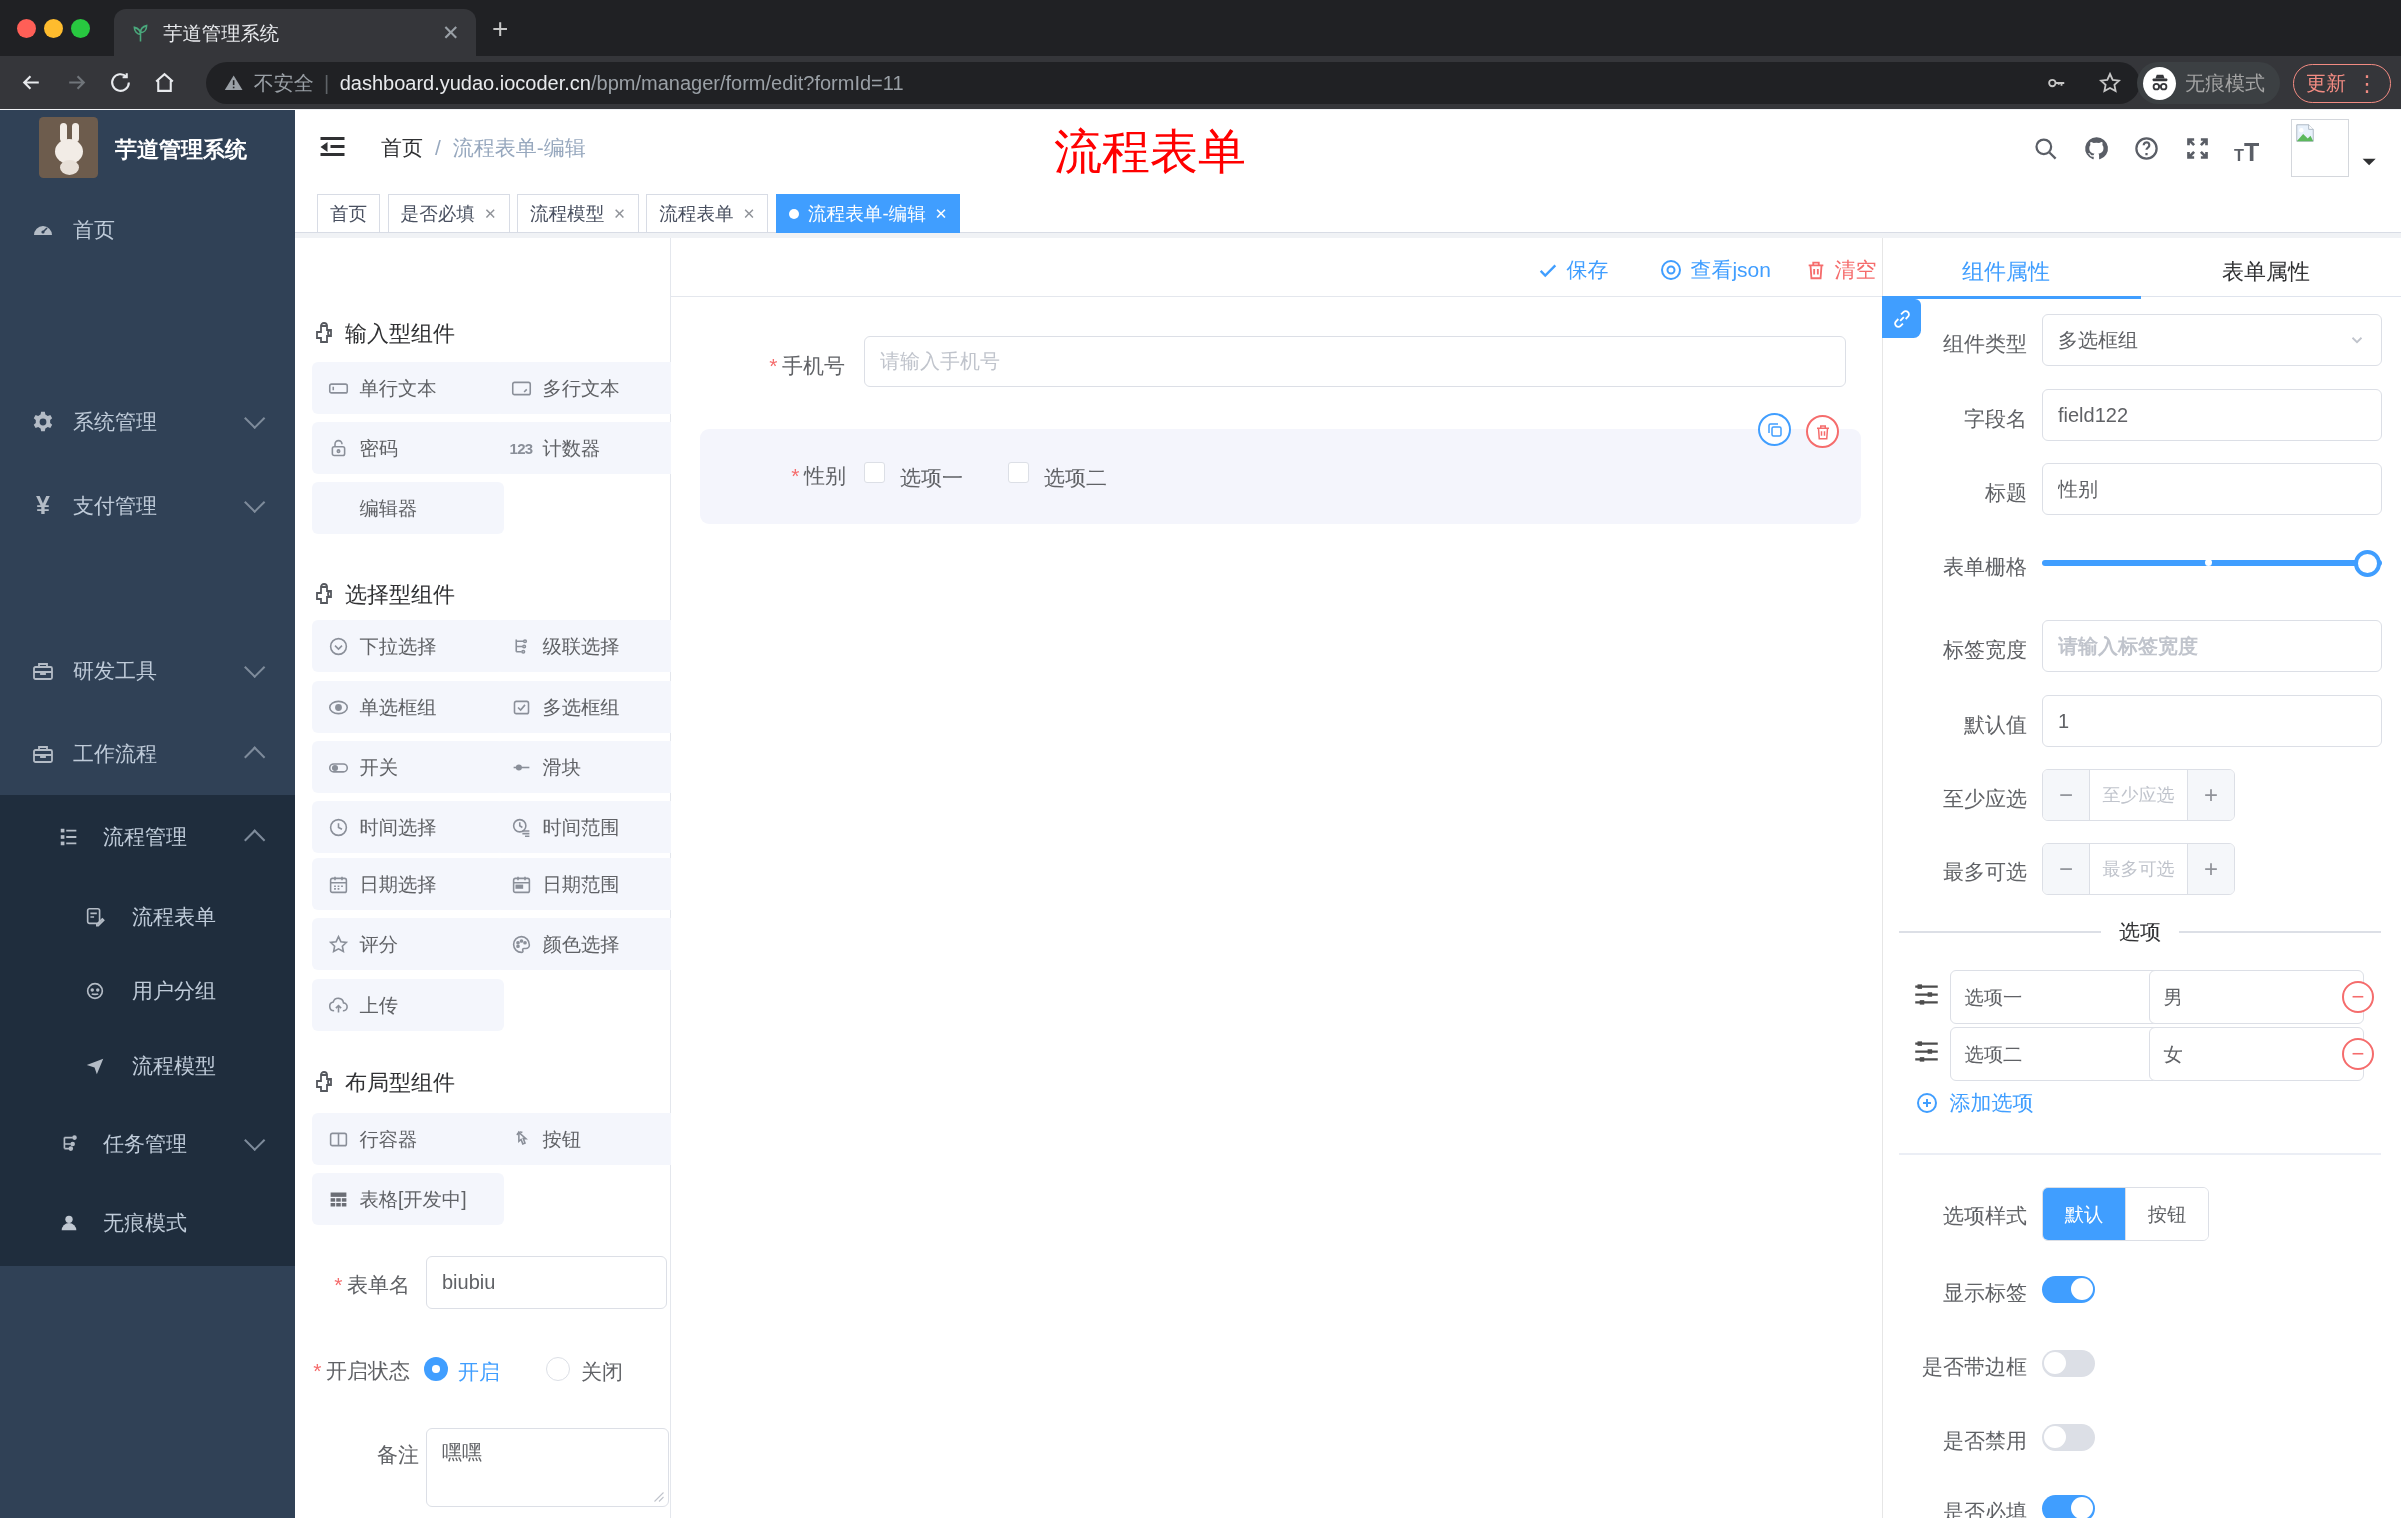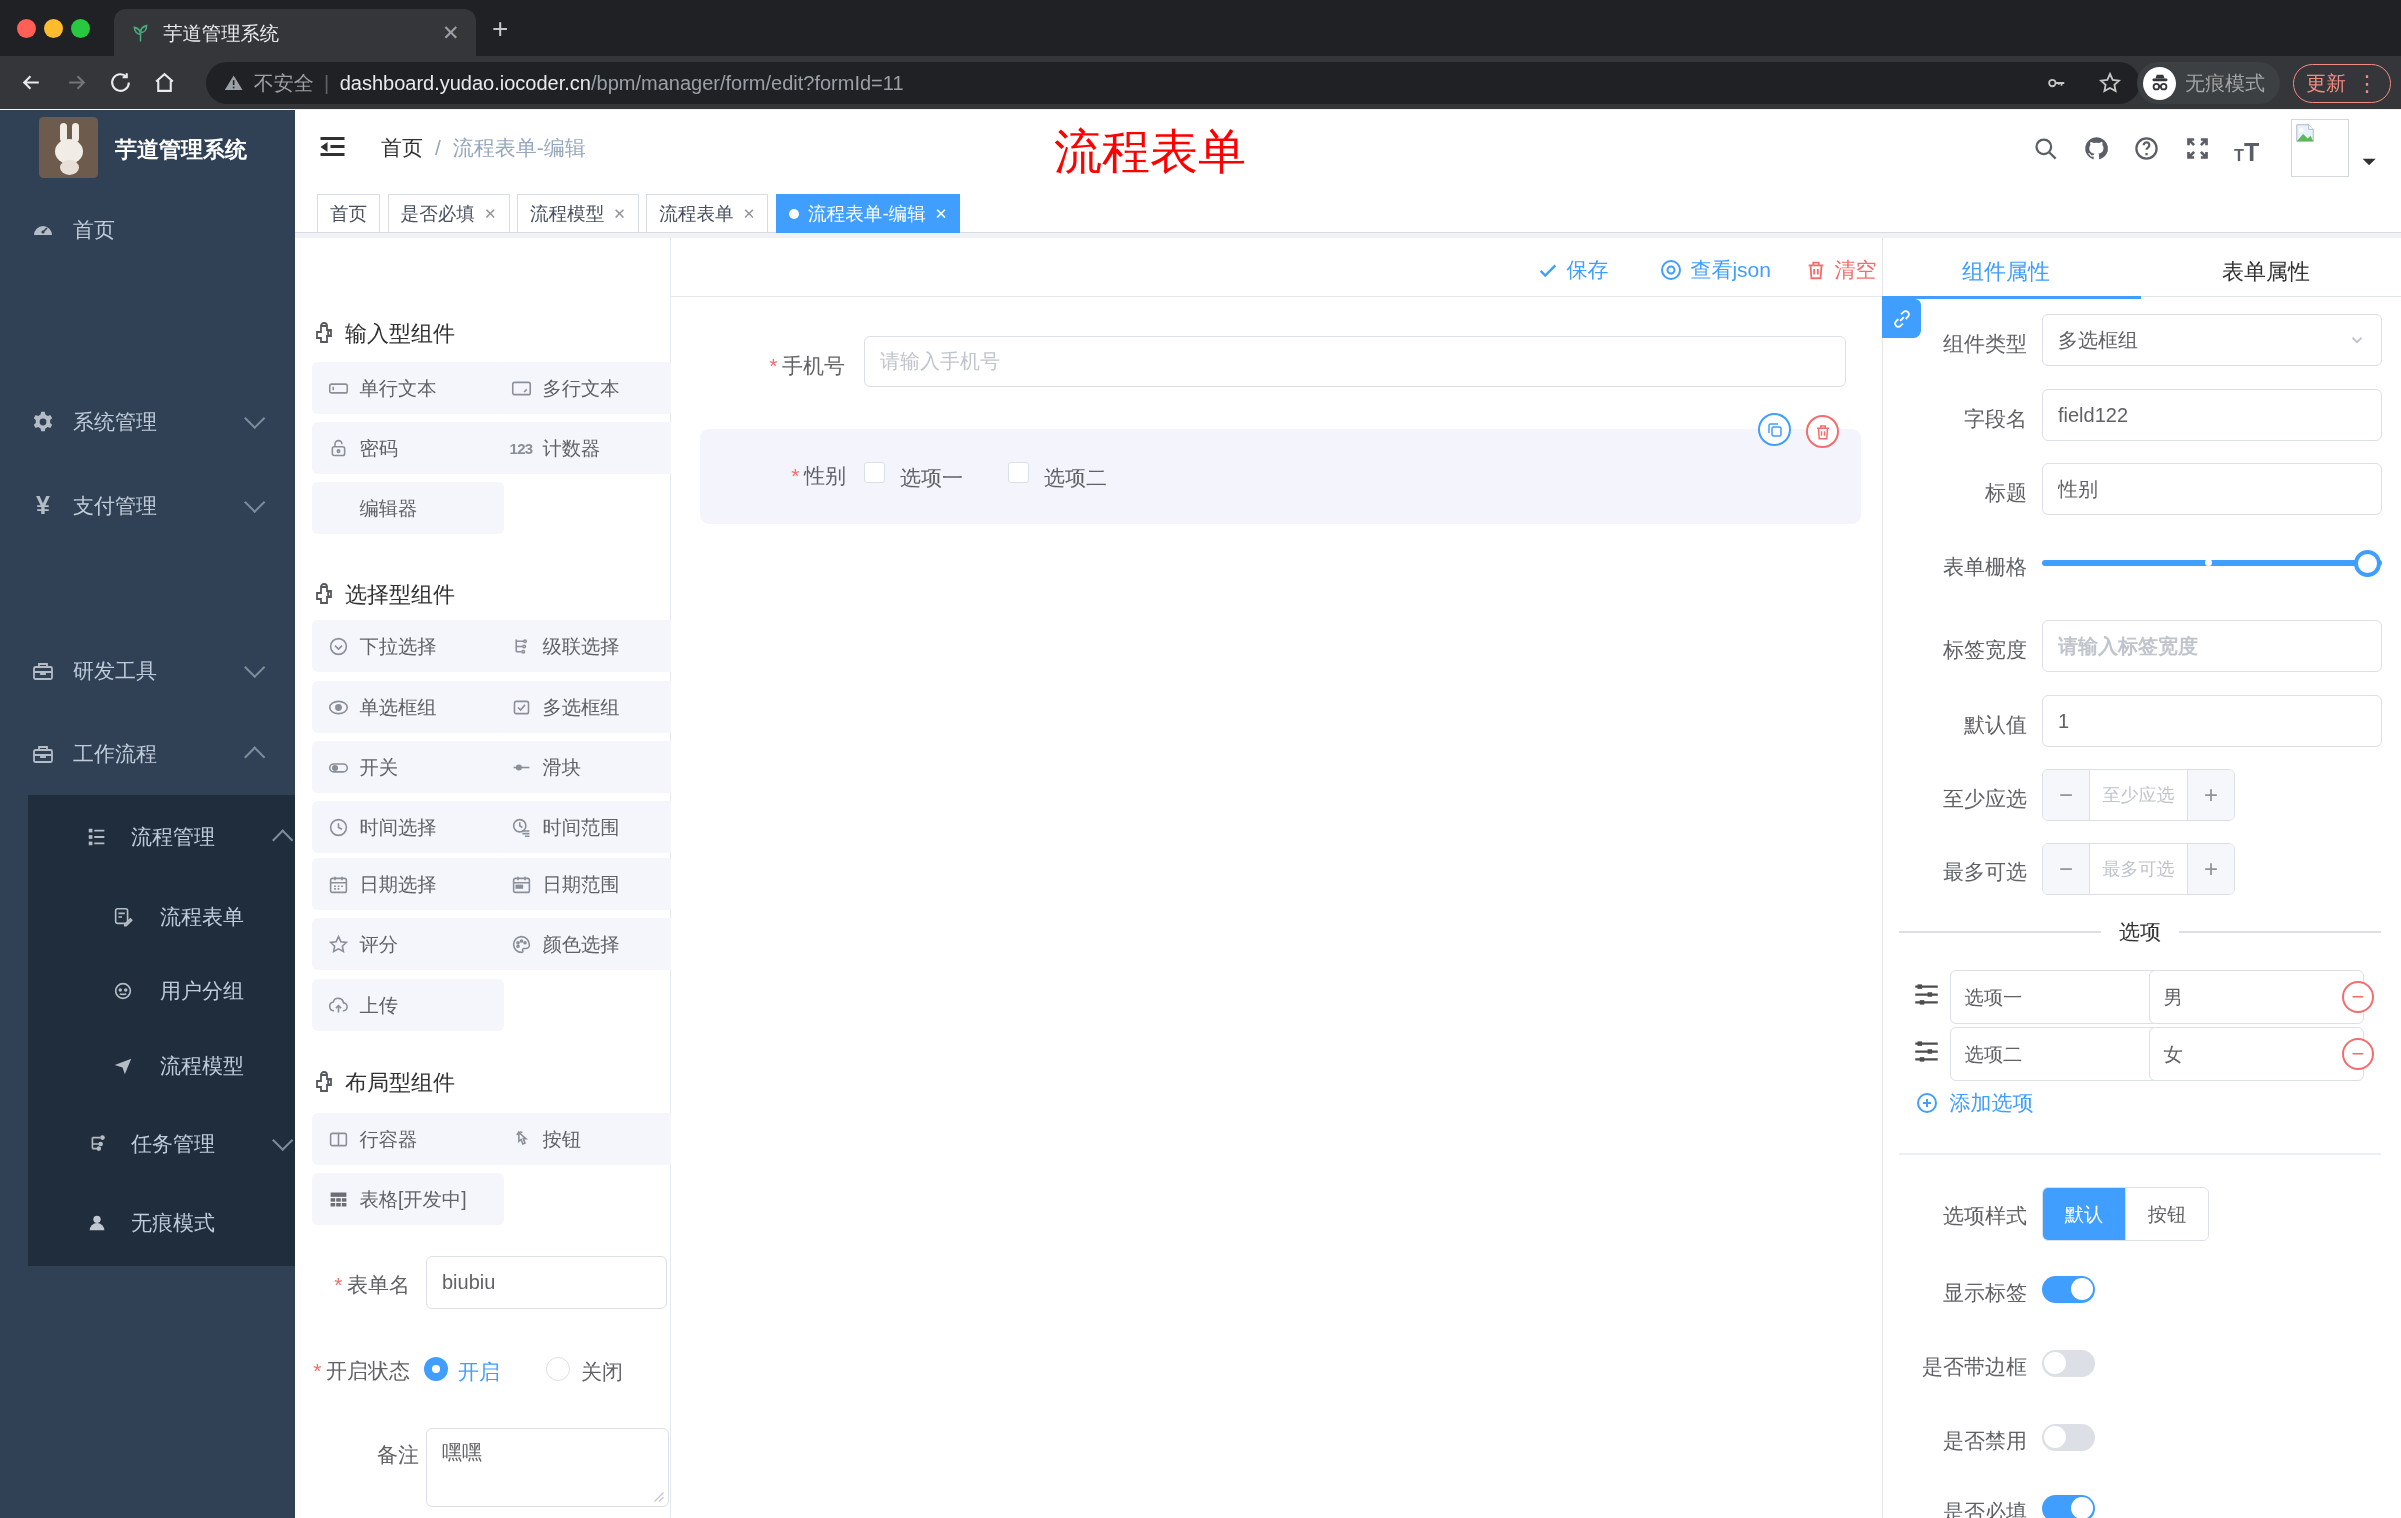--- a/index.html
+++ b/index.html
@@ -31,21 +31,21 @@
   
   .tagbar{left:295px;top:181px;width:2106px;height:52px;background:#fff;border-bottom:1.5px solid #d8dce5;}
   .tag{height:37px;border:1.5px solid #d8dce5;background:#fff;color:#495060;font-size:18.6px;
        display:inline-flex;align-items:center;padding:0 12px;gap:9px;margin-right:7.4px;}
   .tag .x{font-size:15px;color:#909399;}
   .tag.active{background:#409eff;border-color:#409eff;color:#fff;}
   .tag.active .x{color:#fff;}
   .dot{width:10.4px;height:10.4px;border-radius:50%;background:#fff;display:inline-block;}
   
   .sidebar{left:0;top:110px;width:295px;height:1409px;background:#304156;color:#bfcbd9;}
-  .subwrap{left:0;top:685px;width:295px;height:471px;background:#1f2d3d;margin-left:28px;}
+  .subwrap{left:0;top:685px;width:295px;height:471px;background:#1f2d3d;}
   .mi{position:absolute;left:0;width:295px;height:59px;display:flex;align-items:center;font-size:21px;color:#bfcbd9;}
   .mi .ic{width:25px;display:flex;justify-content:center;color:#b4bcc6;}
   .chev{position:absolute;right:33px;width:13.4px;height:13.4px;border-right:2.2px solid #7e8b9b;border-bottom:2.2px solid #7e8b9b;}
   .chev.down{transform:rotate(45deg);margin-top:-6px;}
   .chev.up{transform:rotate(-135deg);margin-top:6px;}
   
   .lpanel{left:295px;top:238px;width:376px;height:1281px;background:#fff;border-right:1.5px solid #e4e7ed;}
   .dtoolbar{left:295px;top:238px;width:1587px;height:59px;background:#fff;border-bottom:1.5px solid #e4e7ed;}
   .canvas{left:671px;top:297px;width:1211px;height:1222px;background:#fff;}
   .rpanel{left:1882px;top:238px;width:519px;height:1281px;background:#fff;border-left:1.5px solid #e6e6e6;}

